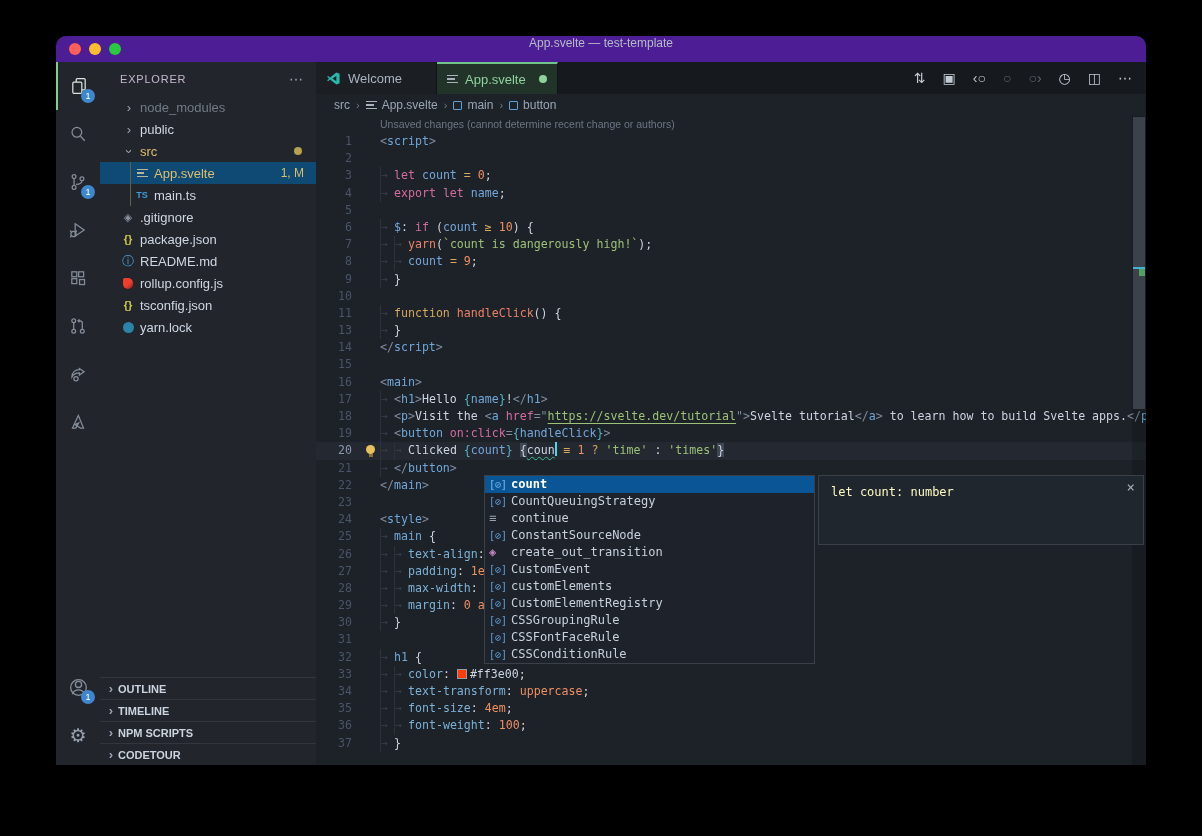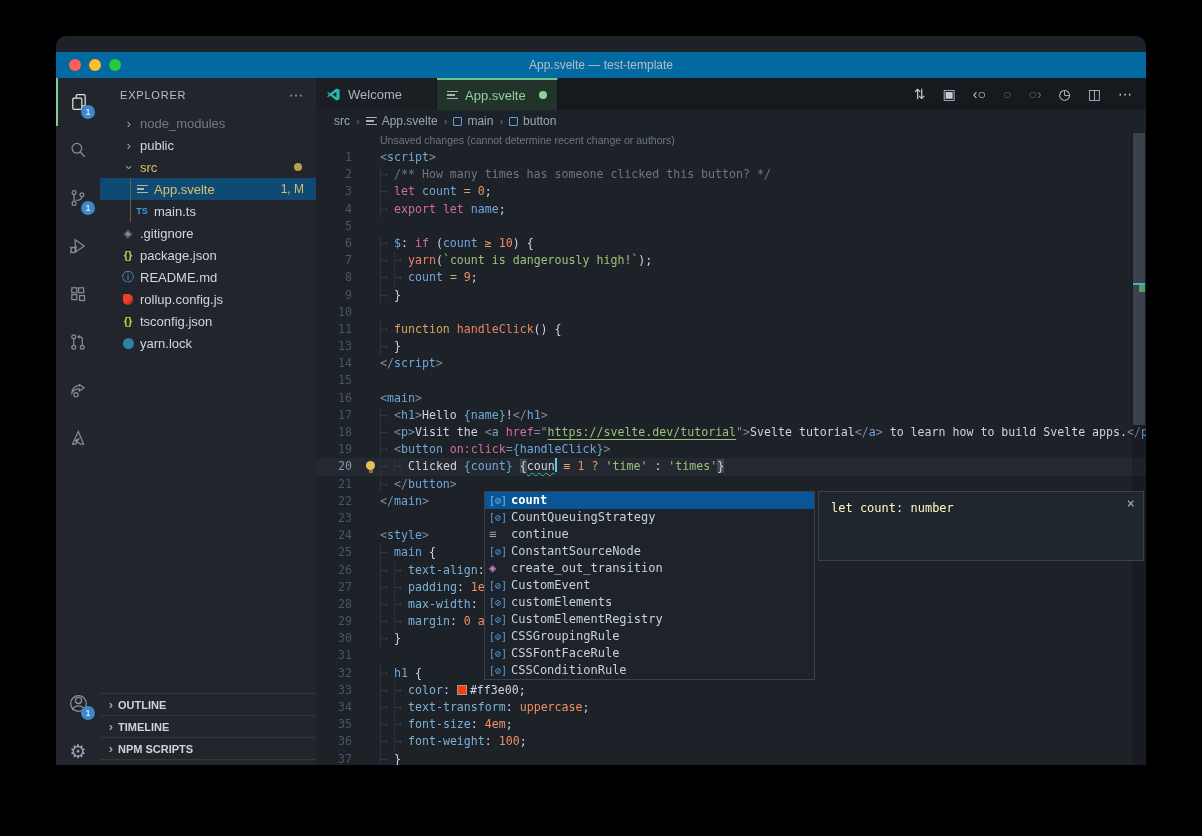--- a/index.html
+++ b/index.html
@@ -2,21 +2,21 @@
 <html><head>
 <meta charset="utf-8">
 <style>
   * { margin:0; padding:0; box-sizing:border-box; }
   html,body { width:1202px; height:836px; background:#000; overflow:hidden;
     font-family:"Liberation Sans", sans-serif; }
   .window { position:absolute; left:56px; top:36px; width:1090px; height:729px;
     background:#1d2128; border-radius:10px 10px 0 0; overflow:hidden;
     box-shadow:0 24px 70px rgba(0,0,0,.8); }
   
-  .titlebar { height:26px; background:#0369a1; display:flex; align-items:center; position:relative;margin-top:16px; }
+  .titlebar { height:26px; background:#4c1d95; display:flex; align-items:flex-start; position:relative; }
   .lights { position:absolute; left:13px; top:7px; display:flex; gap:8px; }
   .light { width:12px; height:12px; border-radius:50%; }
   .l-close{ background:#ff5f57; } .l-min{ background:#febc2e; } .l-zoom{ background:#28c840; }
   .win-title { width:100%; text-align:center; font-size:12px; color:#b6bcc6; }
   
   .mainrow { display:flex; height:703px; }
   
   .activitybar { width:44px; background:#22262c; display:flex; flex-direction:column; flex:none; }
   .ab-item { height:48px; display:flex; align-items:center; justify-content:center; position:relative; cursor:pointer; }
   .ab-item svg { stroke:#868e9a; fill:none; stroke-width:1.1; }
@@ -335,21 +335,21 @@
           <span class="bc-item">
             <span class="bc-box"></span>
             <span>button</span>
           </span>
         </div>
 
       <div class="codearea">
         <div class="codelens">Unsaved changes (cannot determine recent change or authors)</div>
         <div id="code-lines">
             <div class="cl"><span class="ln">1</span><span class="code"><span class="tk-pun">&lt;</span><span class="tk-tag">script</span><span class="tk-pun">&gt;</span></span></div>
-            <div class="cl"><span class="ln">2</span><span class="code"><span class="ind">→</span><span class="tk-cmt">/** How many times has someone clicked this button? */</span></span></div>
+            <div class="cl"><span class="ln">2</span></div>
             <div class="cl"><span class="ln">3</span><span class="code"><span class="ind">→</span><span class="tk-kw">let</span><span class="tk-txt"> </span><span class="tk-vr">count</span><span class="tk-txt"> </span><span class="tk-opr">=</span><span class="tk-txt"> </span><span class="tk-num">0</span><span class="tk-txt">;</span></span></div>
             <div class="cl"><span class="ln">4</span><span class="code"><span class="ind">→</span><span class="tk-kw">export</span><span class="tk-txt"> </span><span class="tk-kw">let</span><span class="tk-txt"> </span><span class="tk-vr">name</span><span class="tk-txt">;</span></span></div>
             <div class="cl"><span class="ln">5</span><span class="code"></span></div>
             <div class="cl"><span class="ln">6</span><span class="code"><span class="ind">→</span><span class="tk-vr">$</span><span class="tk-txt">: </span><span class="tk-kw">if</span><span class="tk-txt"> (</span><span class="tk-vr">count</span><span class="tk-txt"> </span><span class="tk-opr">≥</span><span class="tk-txt"> </span><span class="tk-num">10</span><span class="tk-txt">) {</span></span></div>
             <div class="cl"><span class="ln">7</span><span class="code"><span class="ind">→</span><span class="ind">→</span><span class="tk-fn">yarn</span><span class="tk-txt">(</span><span class="tk-str">`count is dangerously high!`</span><span class="tk-txt">);</span></span></div>
             <div class="cl"><span class="ln">8</span><span class="code"><span class="ind">→</span><span class="ind">→</span><span class="tk-vr">count</span><span class="tk-txt"> </span><span class="tk-opr">=</span><span class="tk-txt"> </span><span class="tk-num">9</span><span class="tk-txt">;</span></span></div>
             <div class="cl"><span class="ln">9</span><span class="code"><span class="ind">→</span><span class="tk-txt">}</span></span></div>
             <div class="cl"><span class="ln">10</span><span class="code"></span></div>
             <div class="cl"><span class="ln">11</span><span class="code"><span class="ind">→</span><span class="tk-kw2">function</span><span class="tk-txt"> </span><span class="tk-fn">handleClick</span><span class="tk-txt">() {</span></span></div>
             <div class="cl"><span class="ln">13</span><span class="code"><span class="ind">→</span><span class="tk-txt">}</span></span></div>

